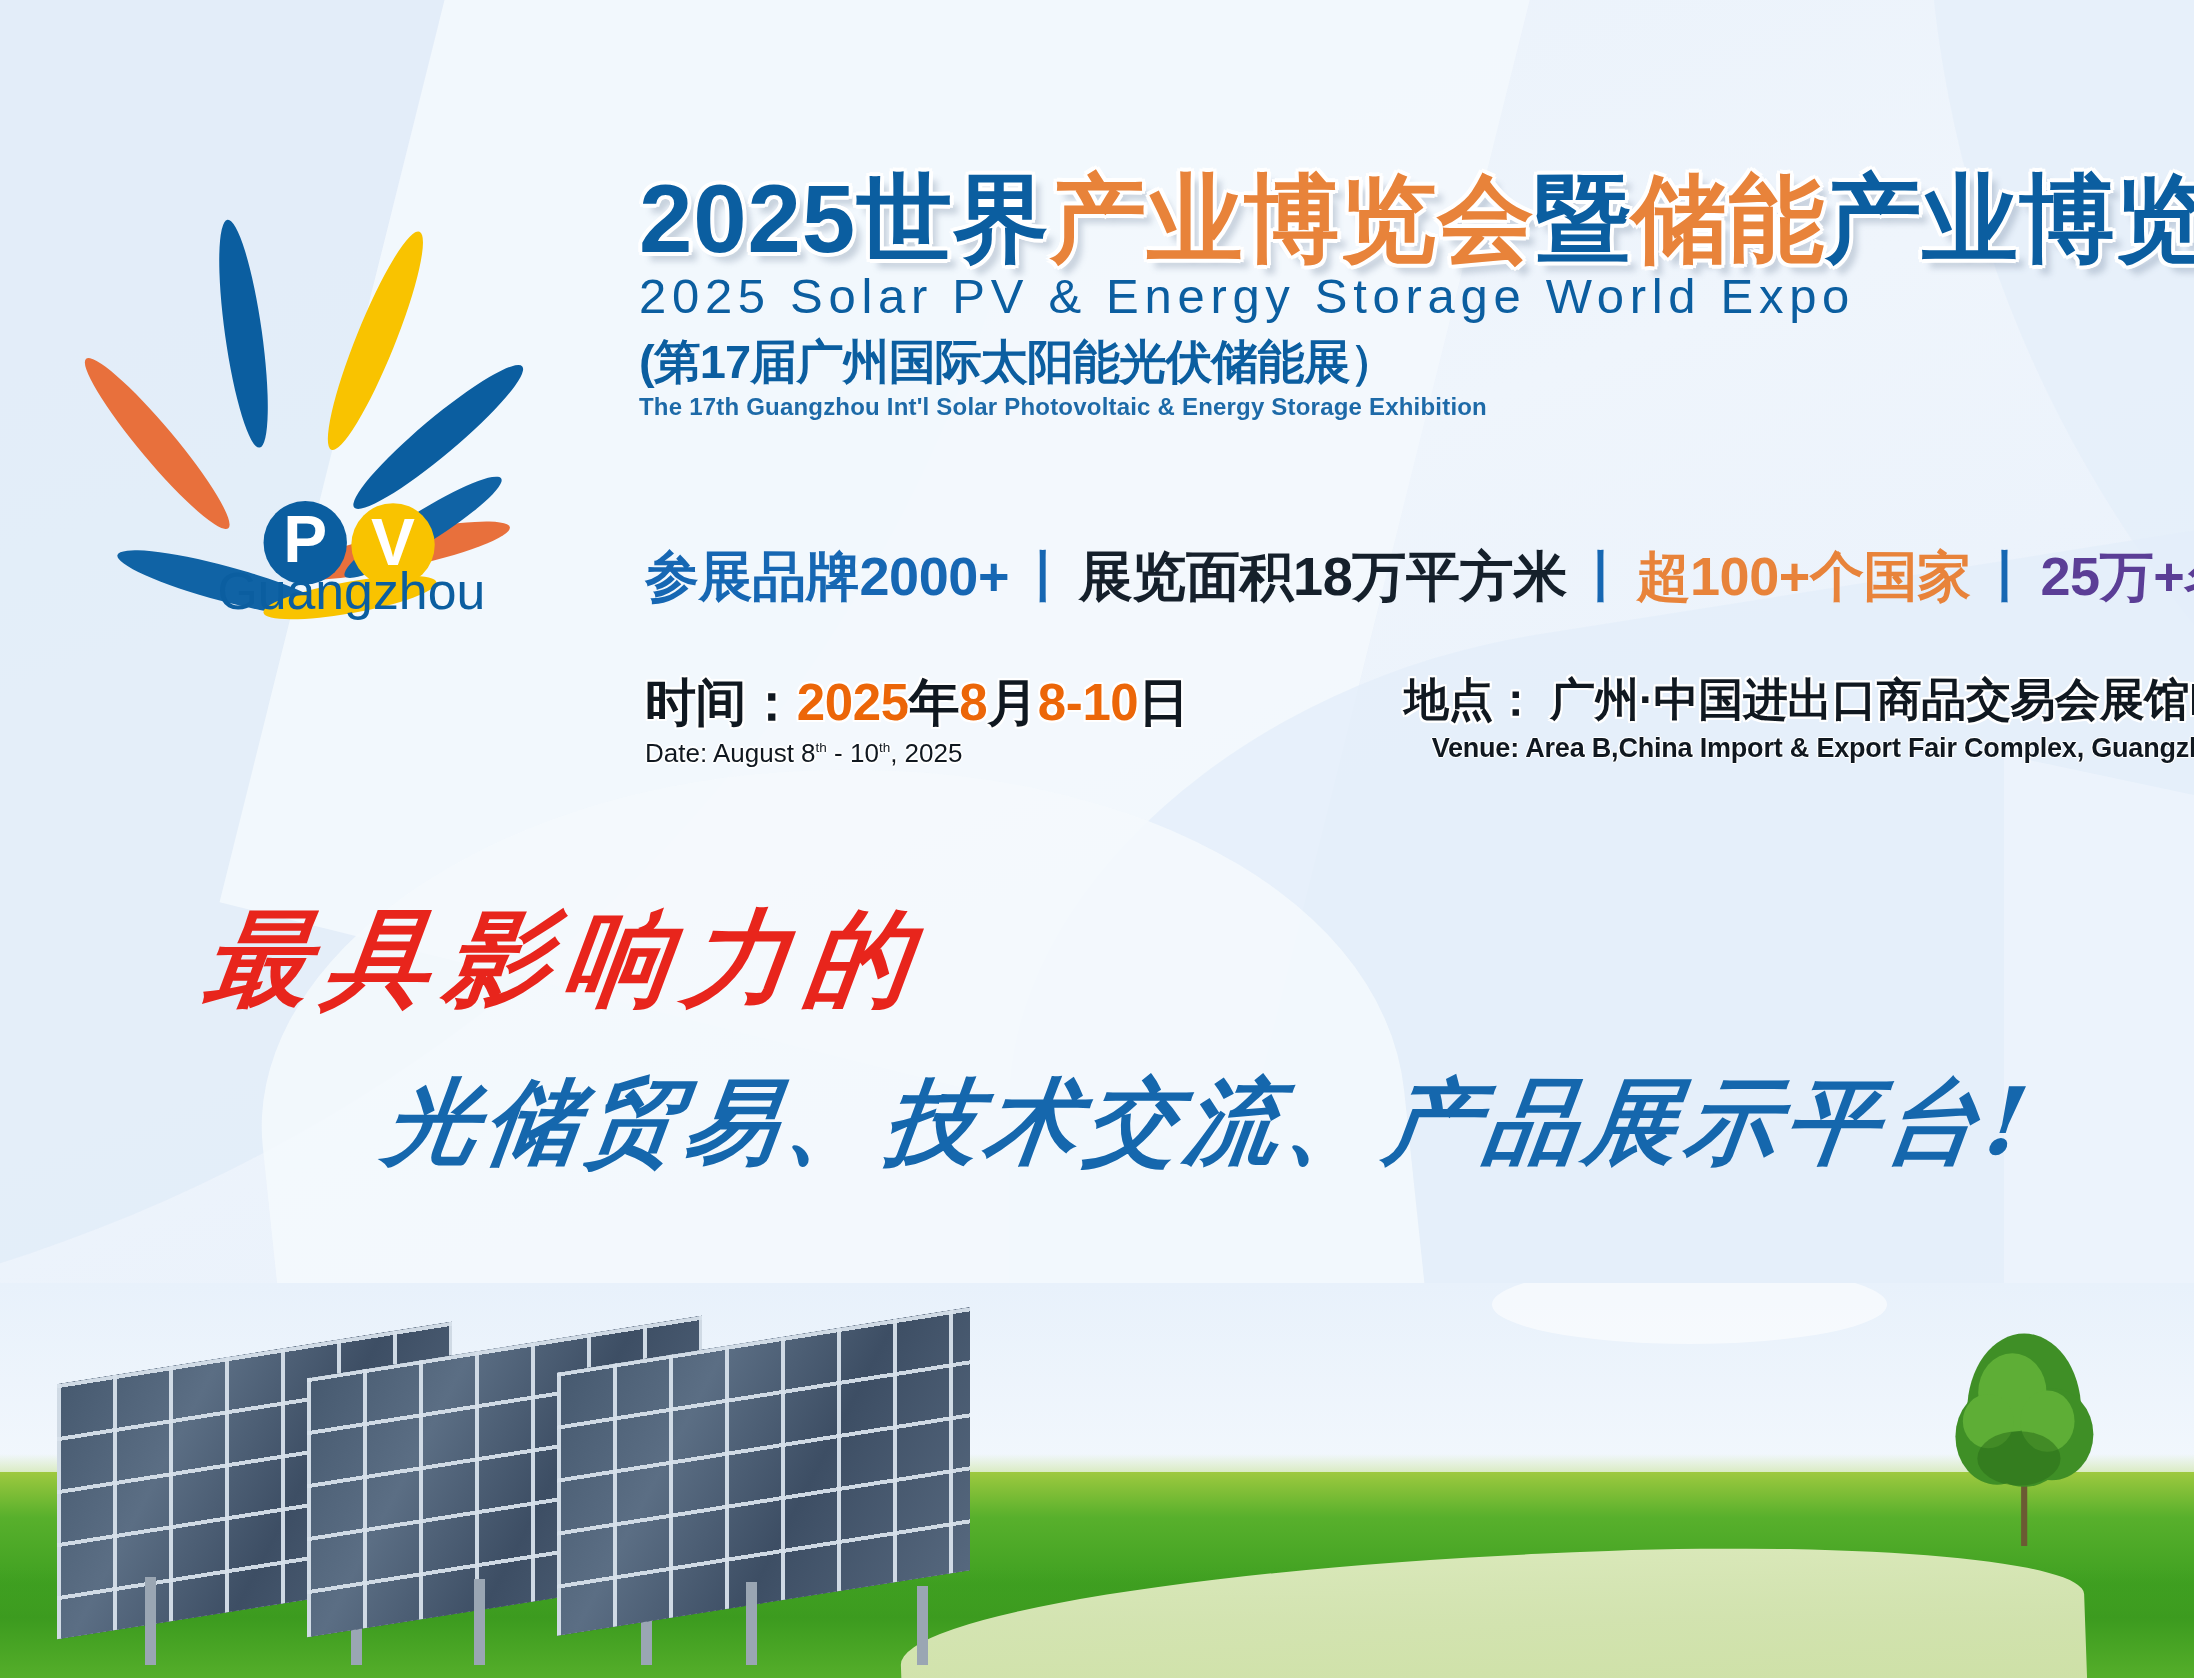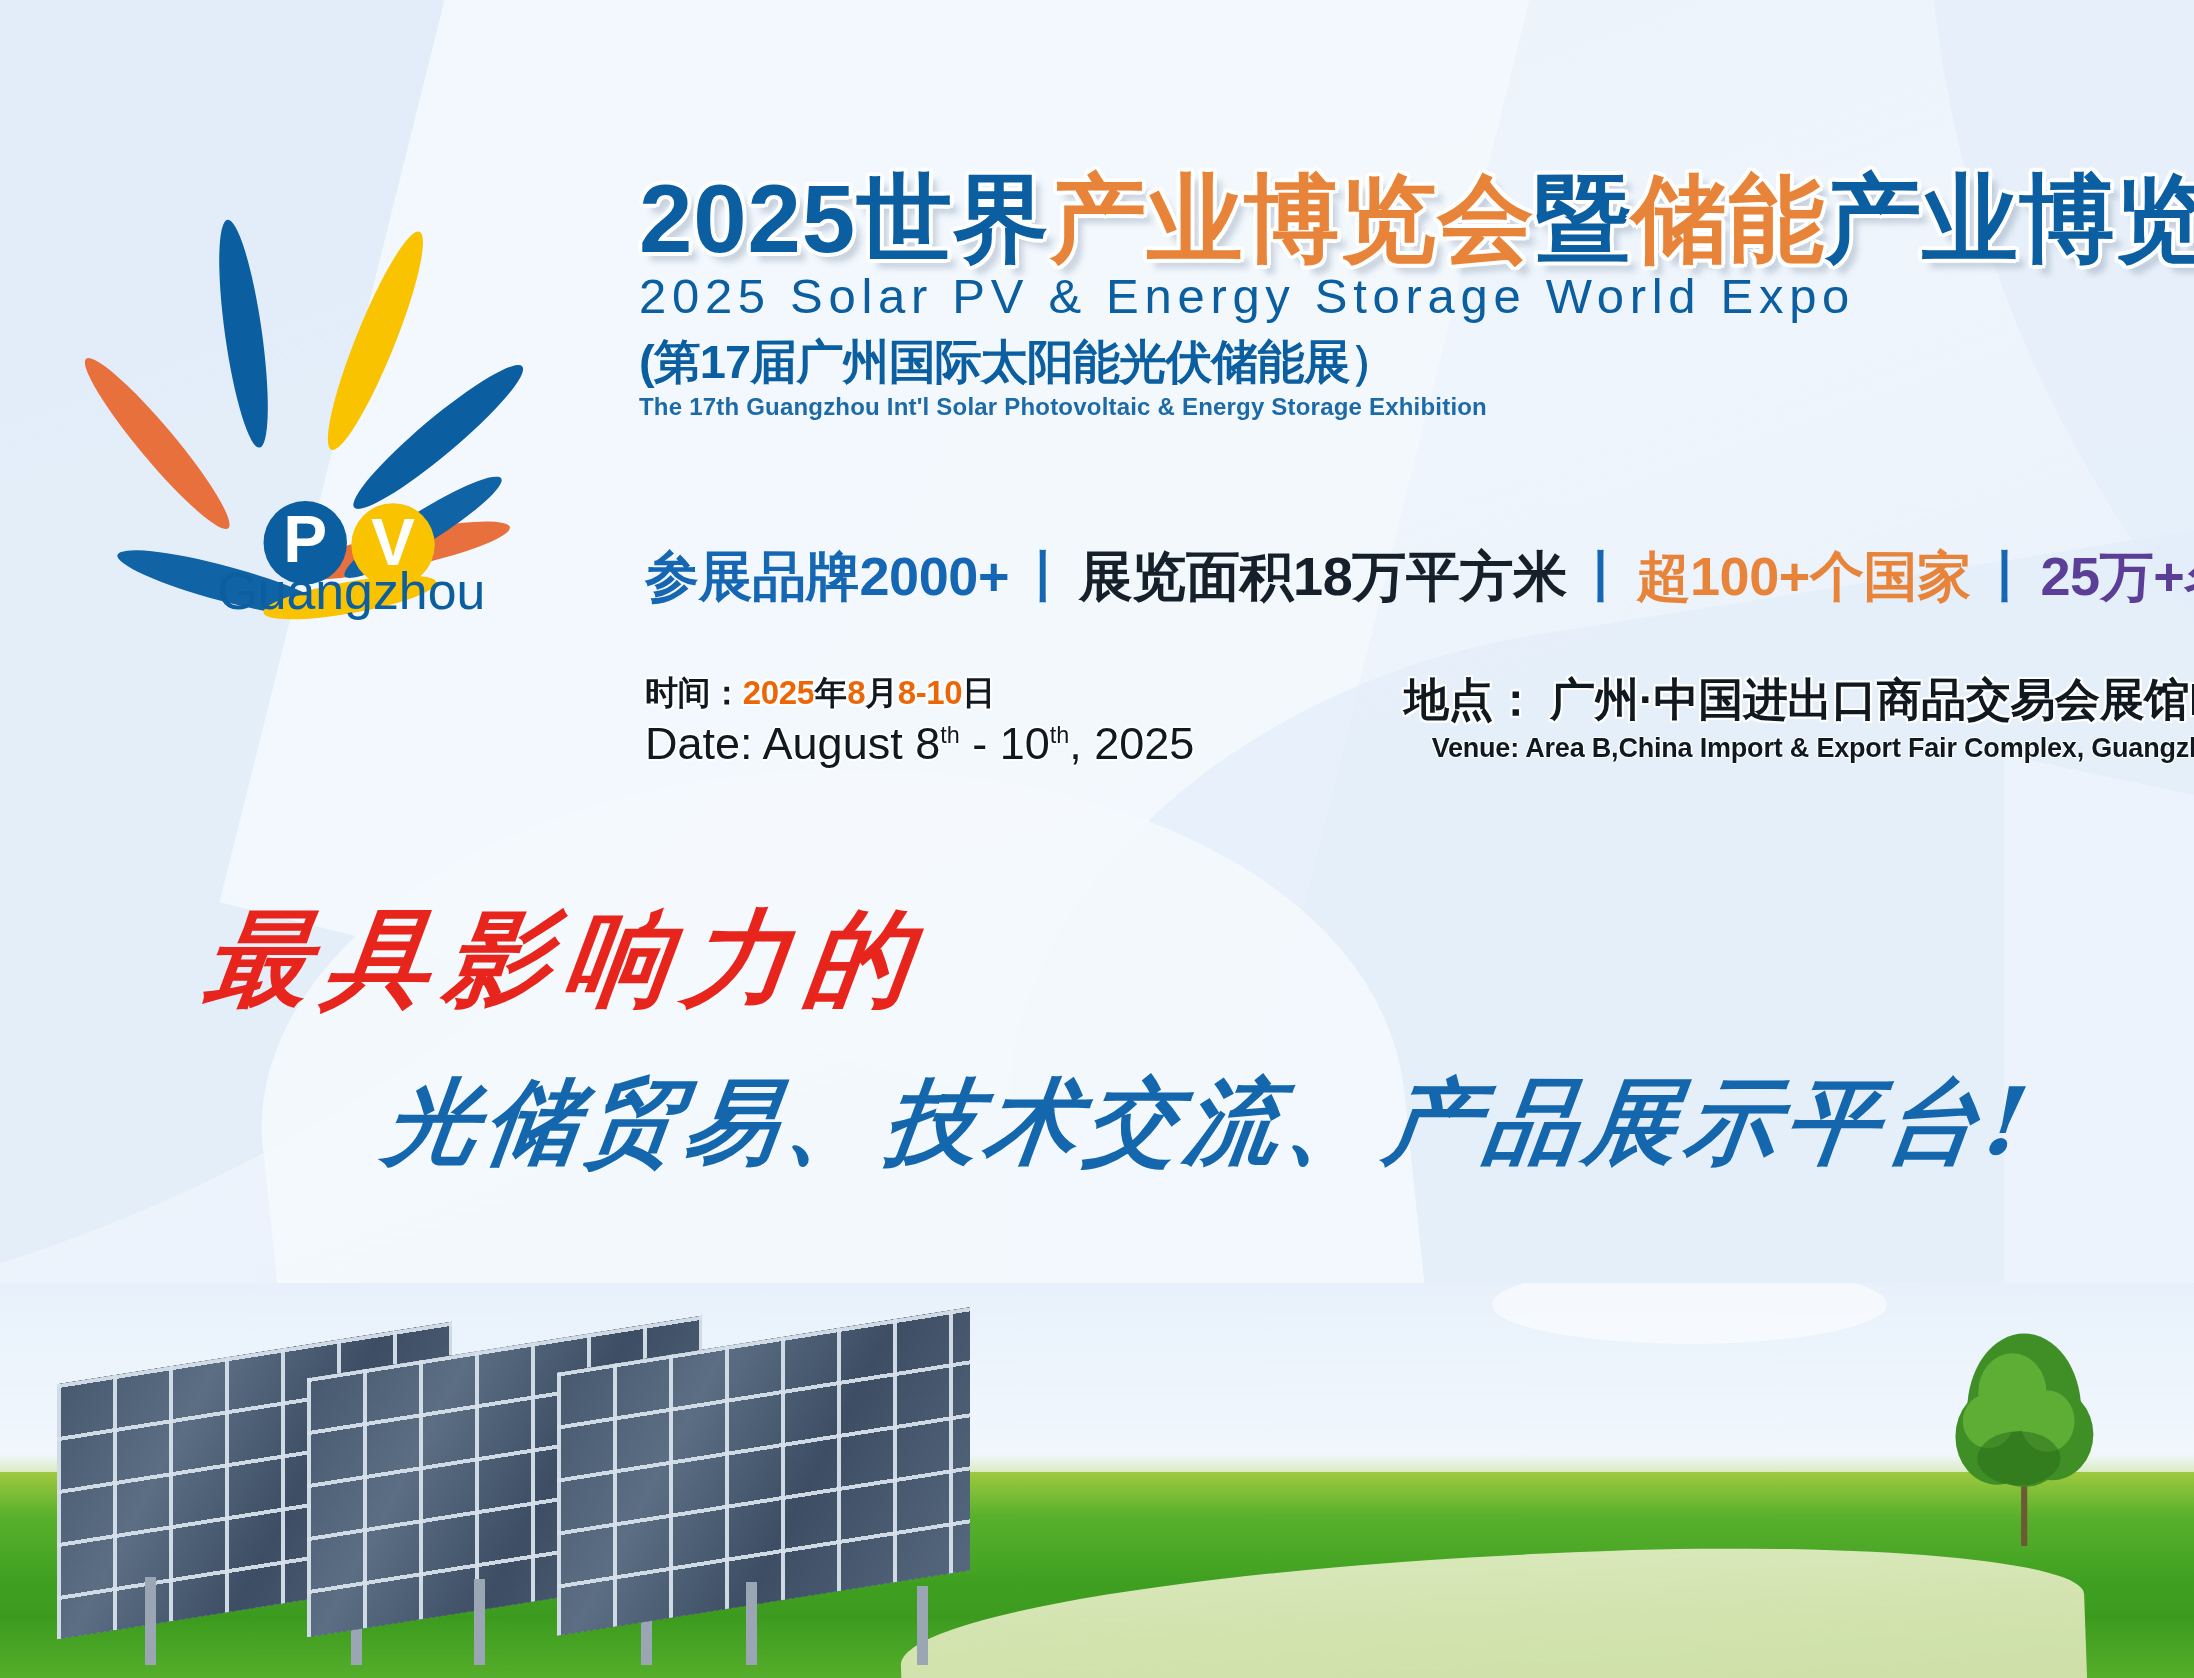--- a/index.html
+++ b/index.html
@@ -60,25 +60,25 @@
          font-size:54px;font-weight:bold;line-height:1;letter-spacing:-0.4px;}
   .stats span{vertical-align:baseline;}
   .s-blue{color:#1667b3;}
   .s-dark{color:#15202b;}
   .s-orange{color:#e8833a;}
   .s-purple{color:#5b3e96;}
   .s-bar{color:#1667b3;padding:0 8px;font-weight:bold;}
 
   
   .datewrap{position:absolute;left:645px;top:676px;white-space:nowrap;}
-  .date-cn{font-size:33px;font-weight:bold;line-height:1.06;color:#101820;letter-spacing:-0.4px;
+  .date-cn{font-size:51px;font-weight:bold;line-height:1.06;color:#101820;letter-spacing:-0.4px;
            text-shadow:-2.2px 0 0 #fff,2.2px 0 0 #fff,0 -2.2px 0 #fff,0 2.2px 0 #fff,
                        -1.8px -1.8px 0 #fff,1.8px -1.8px 0 #fff,-1.8px 1.8px 0 #fff,1.8px 1.8px 0 #fff;}
   .date-cn .hl{color:#ec6608;}
-  .date-en{margin-top:9.7px;font-size:45px;font-weight:400;line-height:1;color:#101820;letter-spacing:0px;
+  .date-en{margin-top:9.7px;font-size:26px;font-weight:400;line-height:1;color:#101820;letter-spacing:0px;
            text-shadow:-1.8px 0 0 #fff,1.8px 0 0 #fff,0 -1.8px 0 #fff,0 1.8px 0 #fff;}
   .date-en sup{font-size:.52em;vertical-align:super;}
 
   .venuewrap{position:absolute;left:1404px;top:676px;white-space:nowrap;}
   .venue-cn{font-size:45px;font-weight:bold;line-height:1.06;color:#101820;letter-spacing:-0.4px;
             text-shadow:-2.2px 0 0 #fff,2.2px 0 0 #fff,0 -2.2px 0 #fff,0 2.2px 0 #fff,
                         -1.8px -1.8px 0 #fff,1.8px -1.8px 0 #fff,-1.8px 1.8px 0 #fff,1.8px 1.8px 0 #fff;}
   .venue-en{margin-top:11.4px;font-size:27px;font-weight:bold;line-height:1;color:#101820;letter-spacing:-0.2px;
             text-align:center;
             text-shadow:-1.3px 0 0 #fff,1.3px 0 0 #fff,0 -1.3px 0 #fff,0 1.3px 0 #fff;}

